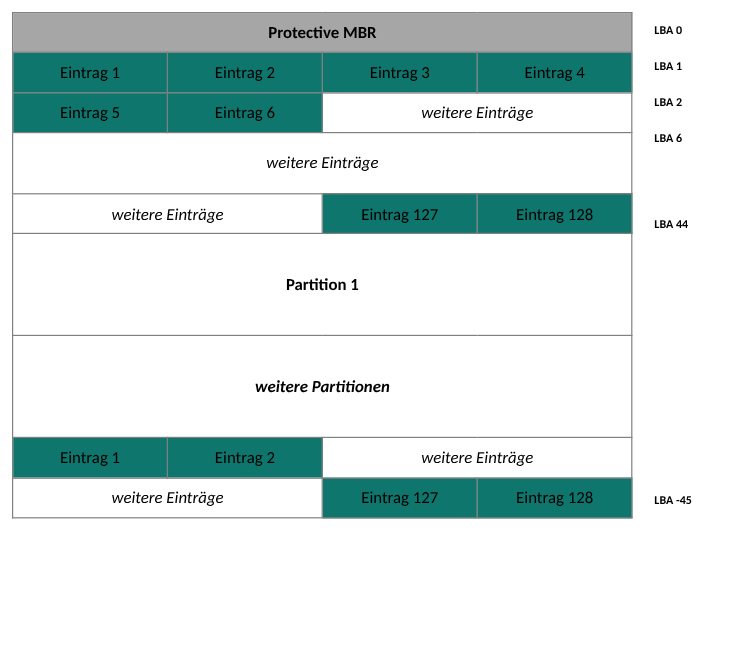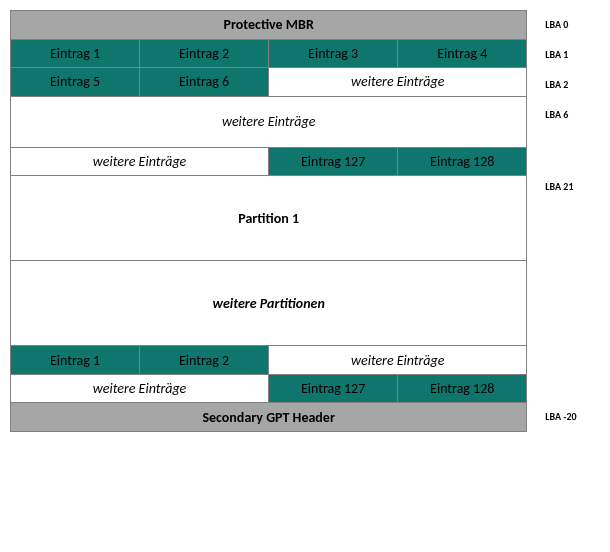--- a/index.html
+++ b/index.html
@@ -94,29 +94,26 @@
   <tr>
     <td class="light">Eintrag 1</td>
     <td class="light">Eintrag 2</td>
     <td colspan="2" class="ital">weitere Einträge</td>
   </tr>
   <tr>
     <td colspan="2" class="ital">weitere Einträge</td>
     <td class="light">Eintrag 127</td>
     <td class="light">Eintrag 128</td>
   </tr>
-  <tr>
-    <td colspan="4" class="dark">Secondary GPT Header</td>
-  </tr>
 </tbody>
     </table>
 
 <div class="labels">
   <div>LBA 0</div>
   <div>LBA 1</div>
   <div>LBA 2</div>
   <div>LBA 6</div>
   <div style="height:42px"></div>
-  <div>LBA 21</div>
+  <div>LBA 44</div>
   <div style="height:200px"></div>
-  <div>LBA -20</div>
+  <div>LBA -45</div>
 </div>
 </div>
 
 </body></html>

